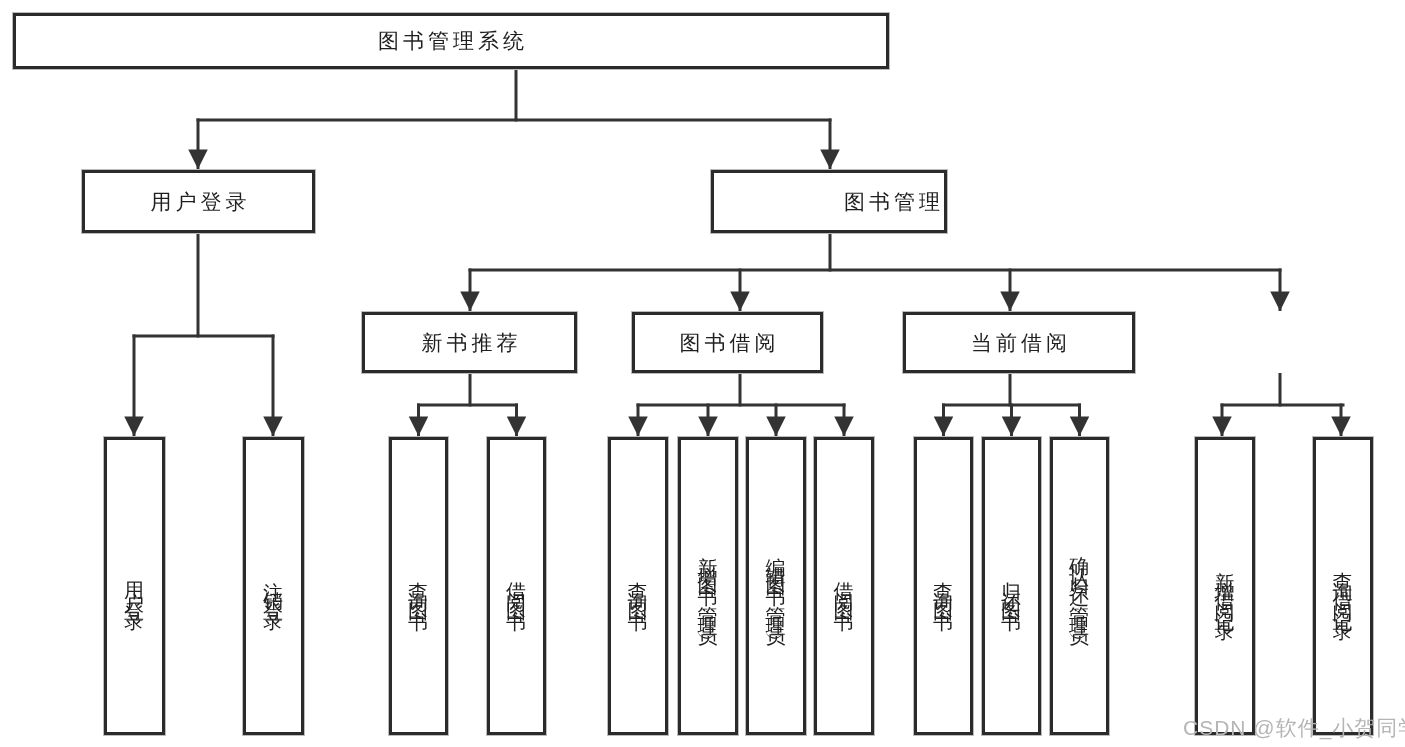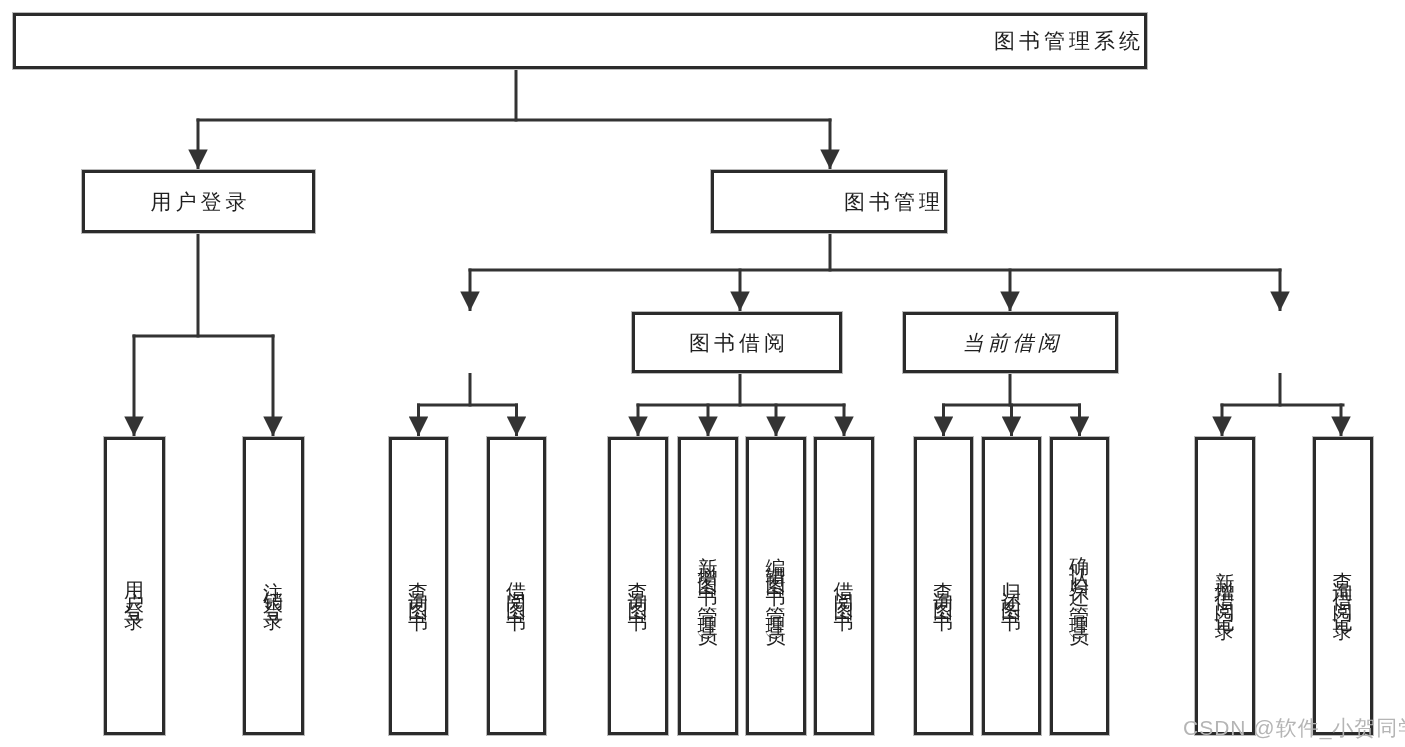--- a/index.html
+++ b/index.html
@@ -105,35 +105,38 @@
       <line x1="1011.5" y1="403.5" x2="1011.5" y2="436" marker-end="url(#arrow)"></line>
       <line x1="1079.5" y1="403.5" x2="1079.5" y2="436" marker-end="url(#arrow)"></line>
 
       <line x1="1280" y1="373" x2="1280" y2="406.5"></line>
       <line x1="1220.5" y1="405" x2="1344.5" y2="405"></line>
       <line x1="1222" y1="403.5" x2="1222" y2="436" marker-end="url(#arrow)"></line>
       <line x1="1341" y1="403.5" x2="1341" y2="436" marker-end="url(#arrow)"></line>
     </g>
   </svg>
 
-  <div class="node hbox" style="left:13px; top:13px; width:1134px; height:56px;justify-content:flex-end;">
+  <div class="node hbox" style="left:13px; top:13px; width:876px; height:56px;">
     <span>图书管理系统</span>
   </div>
 
   <div class="node hbox" style="left:82px; top:170px; width:233px; height:63px;">
     <span>用户登录</span>
   </div>
   <div class="node hbox" style="left:711px; top:170px; width:236px; height:63px;justify-content:flex-end;">
     <span>图书管理</span>
   </div>
 
-  <div class="node hbox" style="left:632px; top:312px; width:210px; height:61px;">
+  <div class="node hbox" style="left:362px; top:312px; width:215px; height:61px;">
+    <span>新书推荐</span>
+  </div>
+  <div class="node hbox" style="left:632px; top:312px; width:191px; height:61px;">
     <span>图书借阅</span>
   </div>
-  <div class="node hbox" style="left:903px; top:312px; width:215px; height:61px;font-style:italic;">
+  <div class="node hbox" style="left:903px; top:312px; width:232px; height:61px;">
     <span>当前借阅</span>
   </div>
 
   <div class="node vbox" style="left:104px; width:61px;">
     <span class="vtext">用户登录</span>
   </div>
   <div class="node vbox" style="left:243px; width:61px;">
     <span class="vtext">注销登录</span>
   </div>
 

